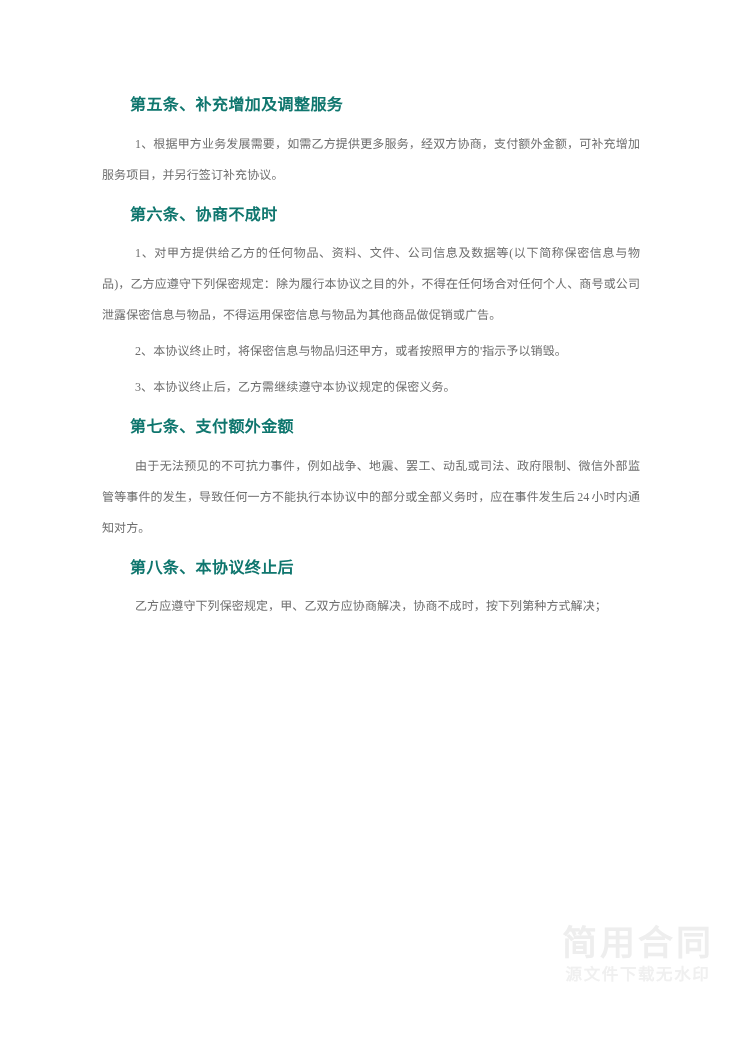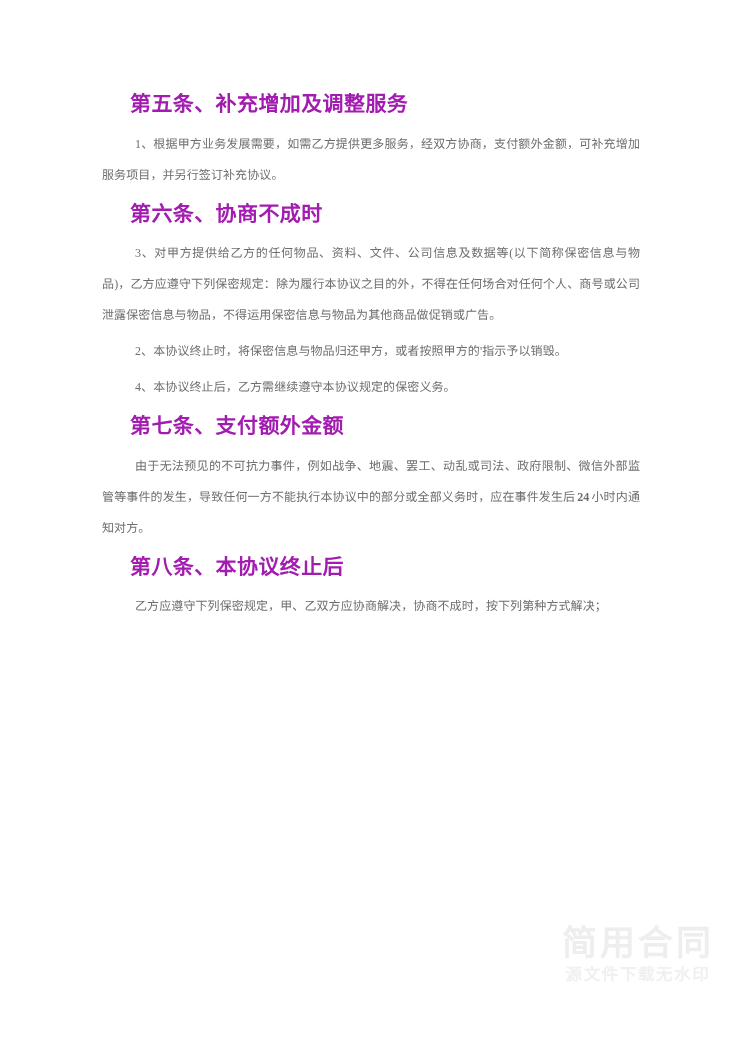--- a/index.html
+++ b/index.html
@@ -17,23 +17,23 @@
     font-family: "Liberation Serif", "DejaVu Serif", serif;
   }
   .doc-body {
     position: absolute;
     top: 86px;
     left: 97px;
     width: 548px;
   }
   
   .clause-heading {
-    font-size: 21px;
+    font-size: 16px;
     font-weight: bold;
-    color: #a21caf;
+    color: #0f766e;
     line-height: 37.5px;
     margin: 0;
     text-indent: 33px;
     letter-spacing: 0.4px;
     white-space: nowrap;
   }
   
   .clause-text {
     font-size: 12px;
     font-weight: normal;
@@ -43,21 +43,20 @@
     text-indent: 33px;
     text-align: justify;
     text-justify: inter-character;
     text-align-last: left;
     letter-spacing: 0.1px;
   }
   
   .latin {
     font-family: "Liberation Serif", "DejaVu Serif", serif;
     padding: 0 2px;
-    font-weight: bold;
   }
   
   .watermark {
     position: absolute;
     right: 28px;
     bottom: 62px;
     text-align: center;
     user-select: none;
     pointer-events: none;
   }
@@ -82,23 +81,23 @@
 <body>
 
 <div class="page">
 
   <div class="doc-body">
 
     <p class="clause-heading">第五条、补充增加及调整服务</p>
     <p class="clause-text">1、根据甲方业务发展需要，如需乙方提供更多服务，经双方协商，支付额外金额，可补充增加服务项目，并另行签订补充协议。</p>
 
     <p class="clause-heading">第六条、协商不成时</p>
-    <p class="clause-text">3、对甲方提供给乙方的任何物品、资料、文件、公司信息及数据等(以下简称保密信息与物品)，乙方应遵守下列保密规定：除为履行本协议之目的外，不得在任何场合对任何个人、商号或公司泄露保密信息与物品，不得运用保密信息与物品为其他商品做促销或广告。</p>
+    <p class="clause-text">1、对甲方提供给乙方的任何物品、资料、文件、公司信息及数据等(以下简称保密信息与物品)，乙方应遵守下列保密规定：除为履行本协议之目的外，不得在任何场合对任何个人、商号或公司泄露保密信息与物品，不得运用保密信息与物品为其他商品做促销或广告。</p>
     <p class="clause-text">2、本协议终止时，将保密信息与物品归还甲方，或者按照甲方的'指示予以销毁。</p>
-    <p class="clause-text">4、本协议终止后，乙方需继续遵守本协议规定的保密义务。</p>
+    <p class="clause-text">3、本协议终止后，乙方需继续遵守本协议规定的保密义务。</p>
 
     <p class="clause-heading">第七条、支付额外金额</p>
     <p class="clause-text">由于无法预见的不可抗力事件，例如战争、地震、罢工、动乱或司法、政府限制、微信外部监管等事件的发生，导致任何一方不能执行本协议中的部分或全部义务时，应在事件发生后<span class="latin">24</span>小时内通知对方。</p>
 
     <p class="clause-heading">第八条、本协议终止后</p>
     <p class="clause-text">乙方应遵守下列保密规定，甲、乙双方应协商解决，协商不成时，按下列第种方式解决；</p>
 
   </div>
 
   <div class="watermark">

